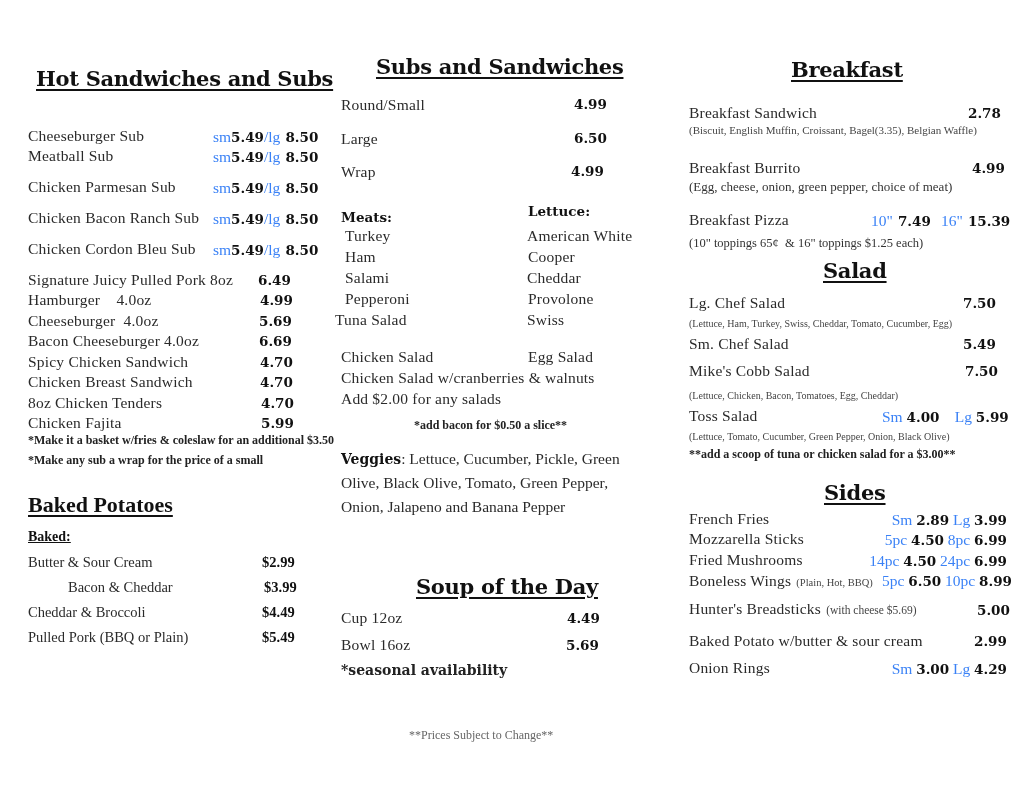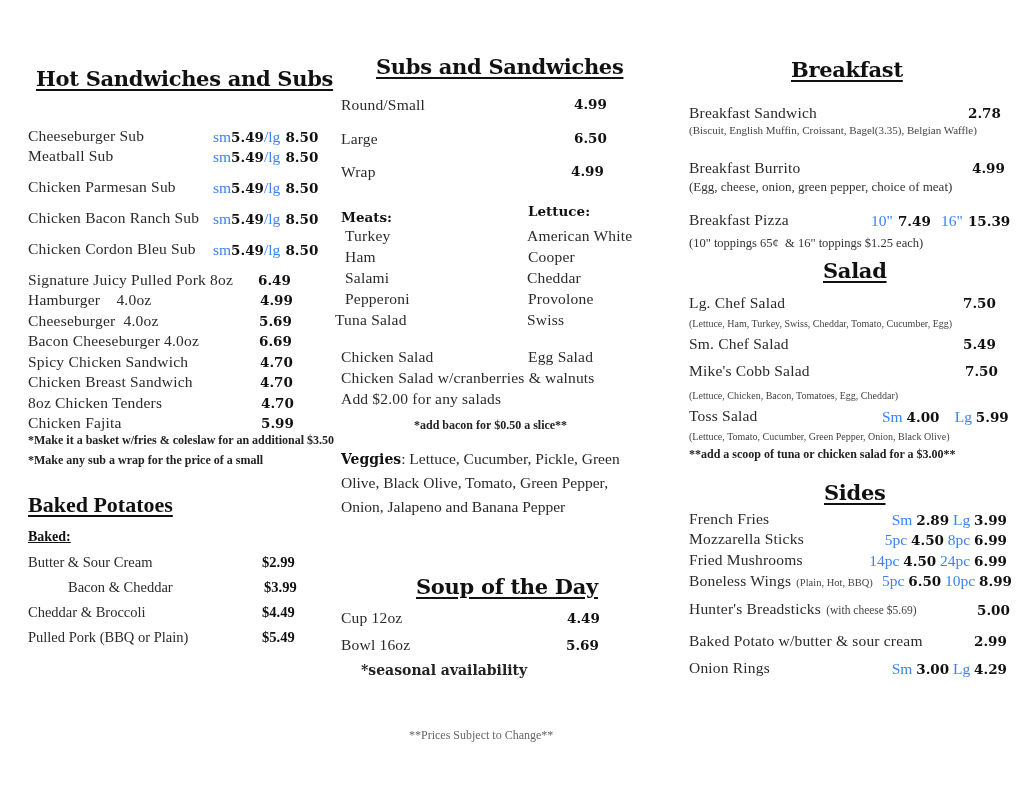--- a/index.html
+++ b/index.html
@@ -85,21 +85,20 @@
     .footer {
       font-family: "Liberation Serif", serif;
       font-size: 12px;
       color: #666;
     }
     .seasonal {
       font-family: "DejaVu Serif", serif;
       font-weight: bold;
       font-size: 14px;
       color: #222;
-      margin-left: 20px;
     }
   </style>
 </head>
 <body>
 
 <div>
   <div class="abs title" style="left:36px; top:66px;">Hot Sandwiches and Subs</div>
 
   <div class="abs item" style="left:28px; top:127px;">Cheeseburger Sub</div>
   <div class="abs" style="left:213px; top:127px;"><span class="pricesm">sm</span><span class="price">5.49</span><span class="pricesm">/lg</span> <span class="price">8.50</span></div>

